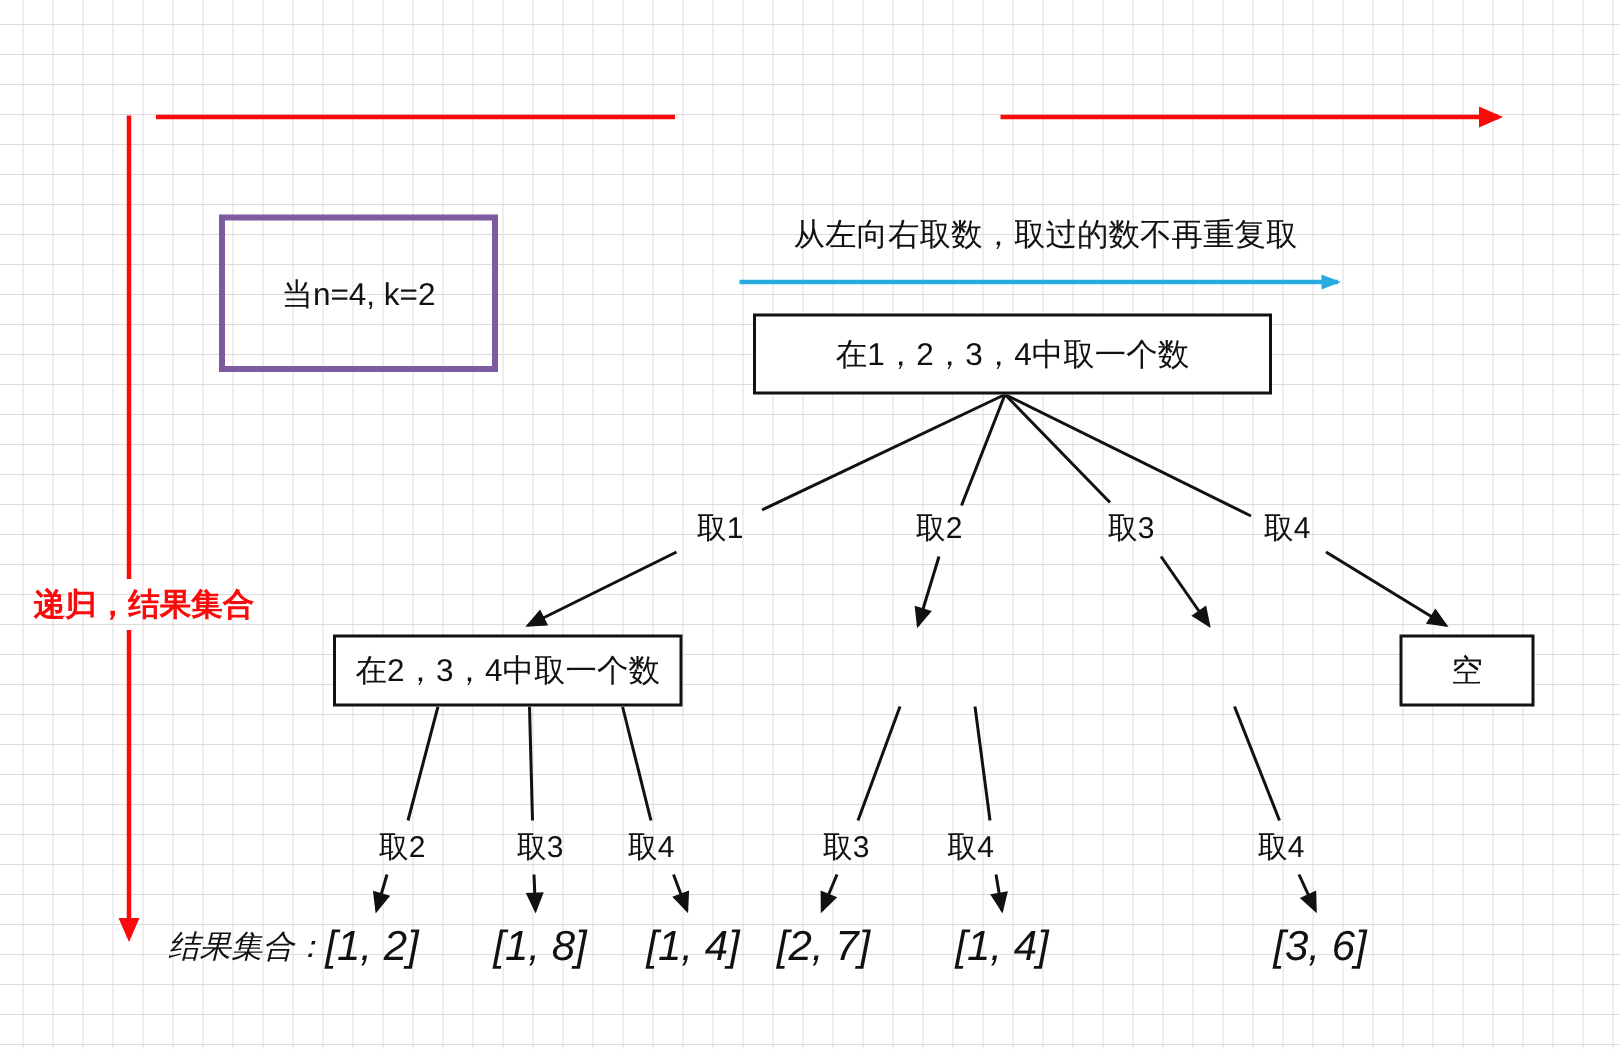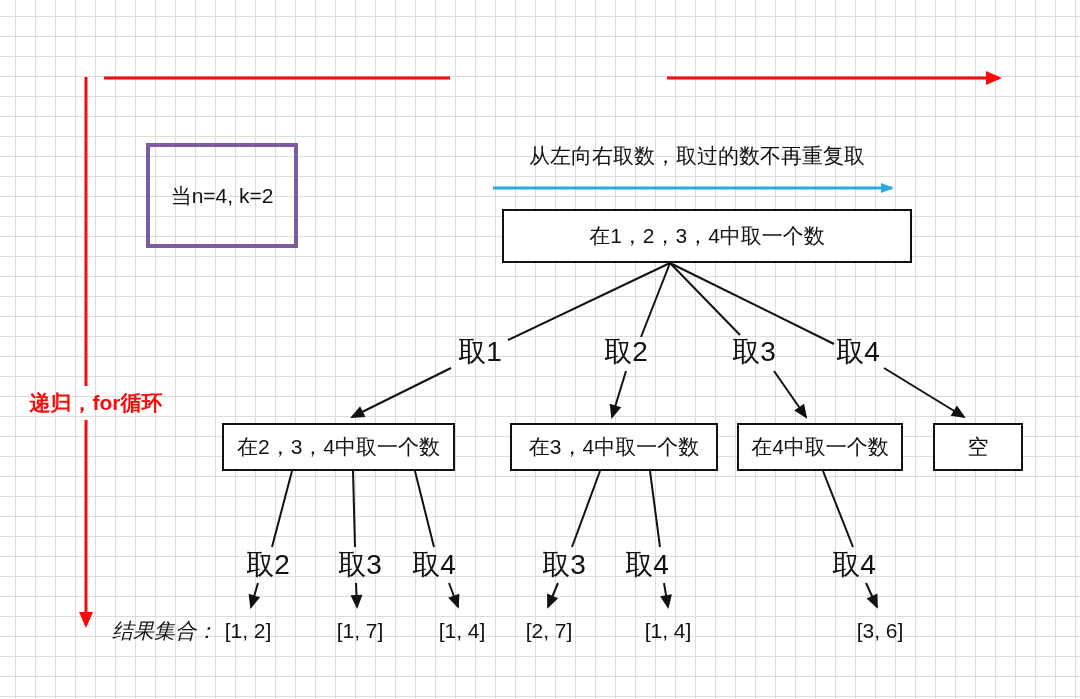--- a/index.html
+++ b/index.html
@@ -38,22 +38,22 @@
   }
   .node.condition{
     border:4px solid var(--purple,#7d5b9e);
     background:transparent;
   }
   .ctr{
     position:absolute;
     transform:translate(-50%,-50%);
     white-space:nowrap;
   }
-  .edge-label{font-size:28px;}
-  .result{font-size:21px;}
+  .edge-label{font-size:20px;}
+  .result{font-size:28px;font-style:italic;}
   .red-label{color:var(--red,#f00);font-weight:bold;}
   .top-label{font-size:22px;}
   .left-label{font-size:21px;}
   .rule-label{font-size:21px;padding-left:24px;}
   .results-title{
     position:absolute;
     transform:translateY(-50%);
     font-size:21px;white-space:nowrap;font-style:italic;
   }
 </style>
@@ -125,58 +125,52 @@
     <g>
       <line class="black" x1="650" y1="471" x2="660" y2="547"></line>
       <line class="black" x1="664" y1="583" x2="668" y2="607" marker-end="url(#mb)"></line>
     </g>
     <g>
       <line class="black" x1="823" y1="471" x2="853" y2="547"></line>
       <line class="black" x1="866" y1="583" x2="877" y2="607" marker-end="url(#mb)"></line>
     </g>
   </svg>
 
-  <div class="ctr red-label left-label" style="left:96px;top:403px;">递归，for循环</div>
+  <div class="ctr red-label left-label" style="left:96px;top:403px;">递归，结果集合</div>
 
   <div class="ctr rule-label" style="left:685px;top:156px;">从左向右取数，取过的数不再重复取</div>
 
-  <div class="node condition" style="left:146px;top:143px;width:152px;height:105px;">
+  <div class="node condition" style="left:146px;top:143px;width:186px;height:105px;">
     <span>当n=4, k=2</span>
   </div>
 
-  <div class="node" style="left:502px;top:209px;width:410px;height:54px;">
+  <div class="node" style="left:502px;top:209px;width:346px;height:54px;">
     <span>在1，2，3，4中取一个数</span>
   </div>
 
   <div class="ctr edge-label" style="left:480px;top:352px;">取1</div>
   <div class="ctr edge-label" style="left:626px;top:352px;">取2</div>
   <div class="ctr edge-label" style="left:754px;top:352px;">取3</div>
   <div class="ctr edge-label" style="left:858px;top:352px;">取4</div>
 
   <div class="node" style="left:222px;top:423px;width:233px;height:48px;">
     <span>在2，3，4中取一个数</span>
-  </div>
-  <div class="node" style="left:510px;top:423px;width:208px;height:48px;">
-    <span>在3，4中取一个数</span>
-  </div>
-  <div class="node" style="left:737px;top:423px;width:166px;height:48px;">
-    <span>在4中取一个数</span>
   </div>
   <div class="node" style="left:933px;top:423px;width:90px;height:48px;">
     <span>空</span>
   </div>
 
   <div class="ctr edge-label" style="left:268px;top:565px;">取2</div>
   <div class="ctr edge-label" style="left:360px;top:565px;">取3</div>
   <div class="ctr edge-label" style="left:434px;top:565px;">取4</div>
   <div class="ctr edge-label" style="left:564px;top:565px;">取3</div>
   <div class="ctr edge-label" style="left:647px;top:565px;">取4</div>
   <div class="ctr edge-label" style="left:854px;top:565px;">取4</div>
 
   <div class="results-title" style="left:112px;top:631px;">结果集合：</div>
   <div class="ctr result" style="left:248px;top:631px;">[1, 2]</div>
-  <div class="ctr result" style="left:360px;top:631px;">[1, 7]</div>
+  <div class="ctr result" style="left:360px;top:631px;">[1, 8]</div>
   <div class="ctr result" style="left:462px;top:631px;">[1, 4]</div>
   <div class="ctr result" style="left:549px;top:631px;">[2, 7]</div>
   <div class="ctr result" style="left:668px;top:631px;">[1, 4]</div>
   <div class="ctr result" style="left:880px;top:631px;">[3, 6]</div>
 
 </div>
 
 </body></html>

